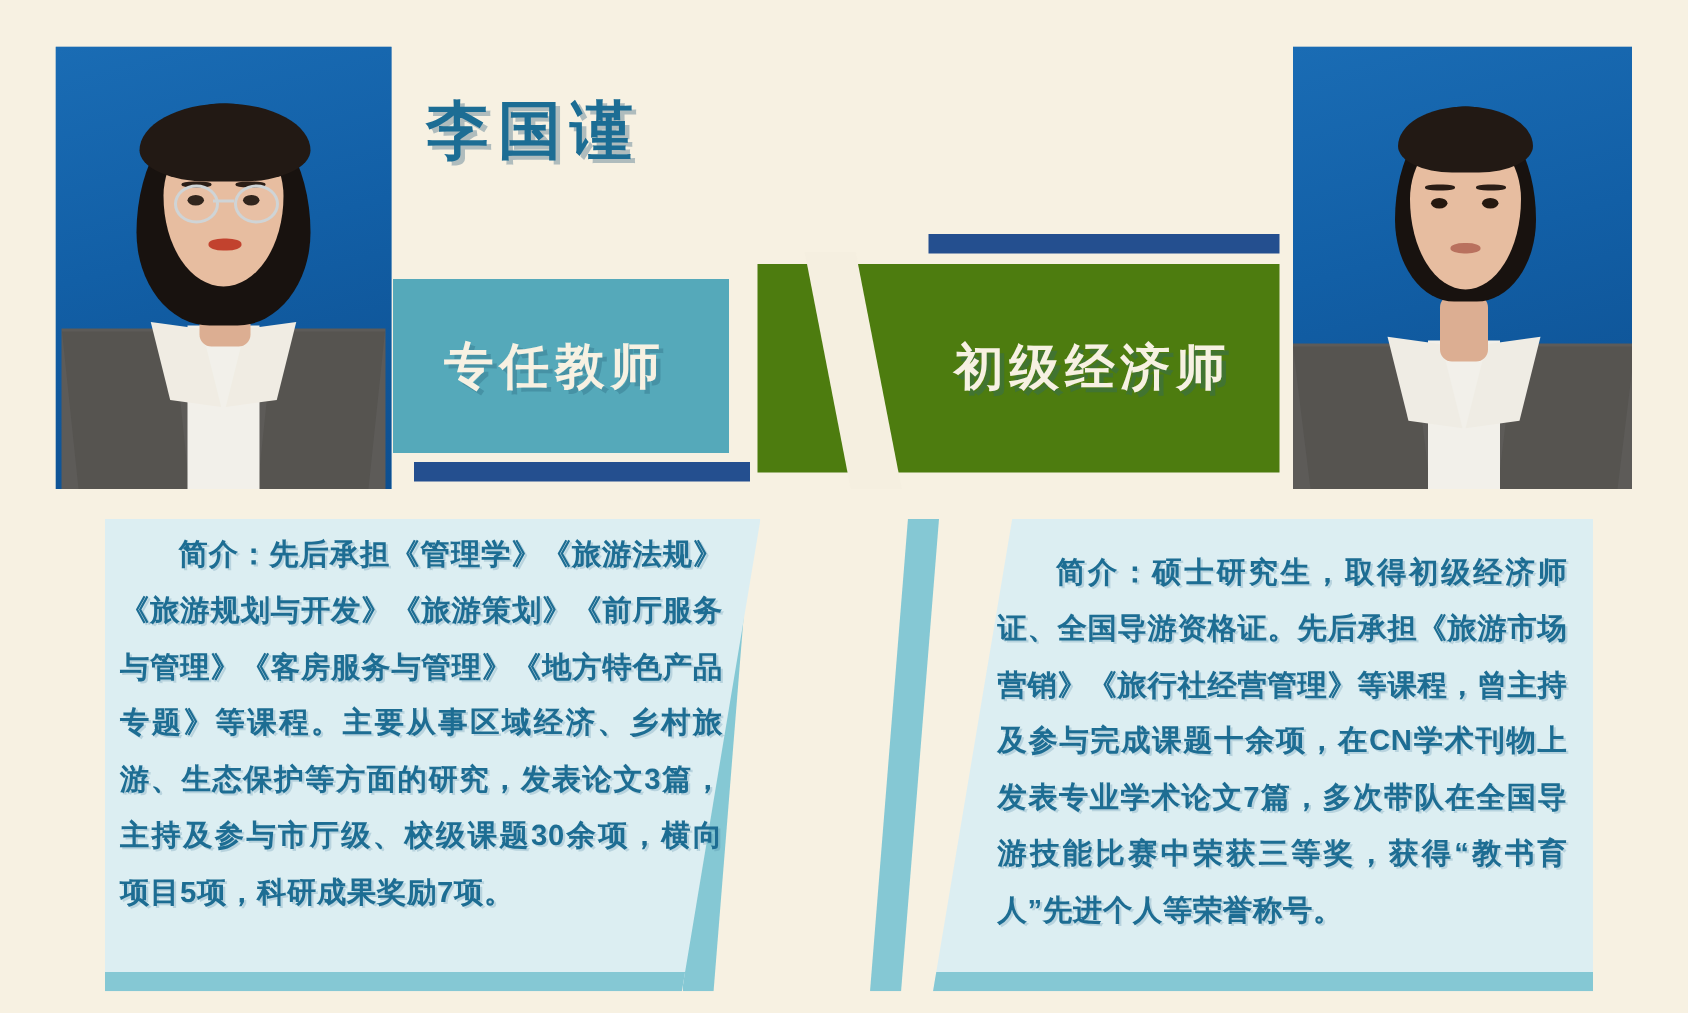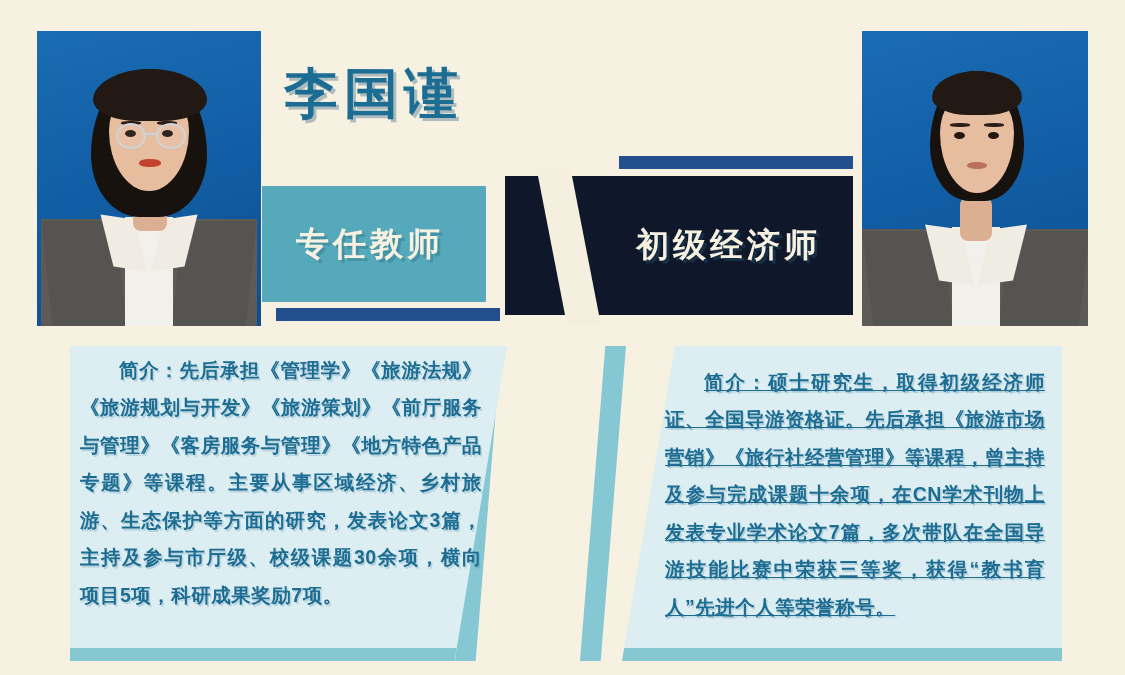--- a/index.html
+++ b/index.html
@@ -33,42 +33,42 @@
   .eye{position:absolute;background:#25180f;border-radius:50%;}
   .mouth{position:absolute;border-radius:45%;}
   .glass{position:absolute;border:2px solid #cfd4d6;border-radius:50%;background:rgba(255,255,255,.06);}
   .gbridge{position:absolute;height:2px;background:#cfd4d6;}
 
   
   .name{
     position:absolute;
     color:#1c6d94;
     font-weight:bold;
-    font-size:54px;
+    font-size:42px;
     letter-spacing:6px;
     line-height:1;
     text-shadow:3px 3px 0 rgba(40,90,120,.35);
     white-space:nowrap;
   }
   .name-left{left:284px;top:66px;}
   .name-right{left:660px;top:66px;}
 
   .name-rule{position:absolute;background:#244f8f;height:13px;}
   .rule-left{left:276px;top:308px;width:224px;}
   .rule-right{left:619px;top:156px;width:234px;}
 
   
   .band{position:absolute;display:flex;align-items:center;}
   .band span{
     color:#f7f1e2;font-weight:bold;font-size:33px;letter-spacing:4px;
     text-shadow:3px 3px 0 rgba(40,100,120,.32);
   }
   .band-left{left:262px;top:186px;width:224px;height:116px;background:#55a9ba;}
   .band-left span{margin-left:34px;}
-  .band-right{left:505px;top:176px;width:348px;height:139px;background:#0f172a;}
+  .band-right{left:505px;top:176px;width:348px;height:139px;background:#4d7c0f;}
   .band-right span{margin-left:131px;}
 
   
   .slash-top{
     position:absolute;left:552px;top:168px;width:34px;height:160px;
     background:#f5efe0;transform:skewX(11deg);
   }
 
   
   .panel{position:absolute;}
@@ -92,21 +92,21 @@
     font-weight:bold;
     font-size:19.5px;
     line-height:1.92;
     letter-spacing:.5px;
     text-align:justify;
     text-justify:inter-character;
     text-indent:2em;
     text-shadow:1.5px 1.5px 0 rgba(60,120,150,.22);
   }
   .bio-left{left:80px;top:352px;width:402px;}
-  .bio-right{left:665px;top:364px;width:380px;text-decoration:underline;}
+  .bio-right{left:665px;top:364px;width:380px;}
 
   .edge-cream{position:absolute;background:#f7f1e2;}
 </style>
 </head>
 <body>
 
 <div class="stage">
 
   <div class="photo photo-left">
     <div class="bg"></div>

